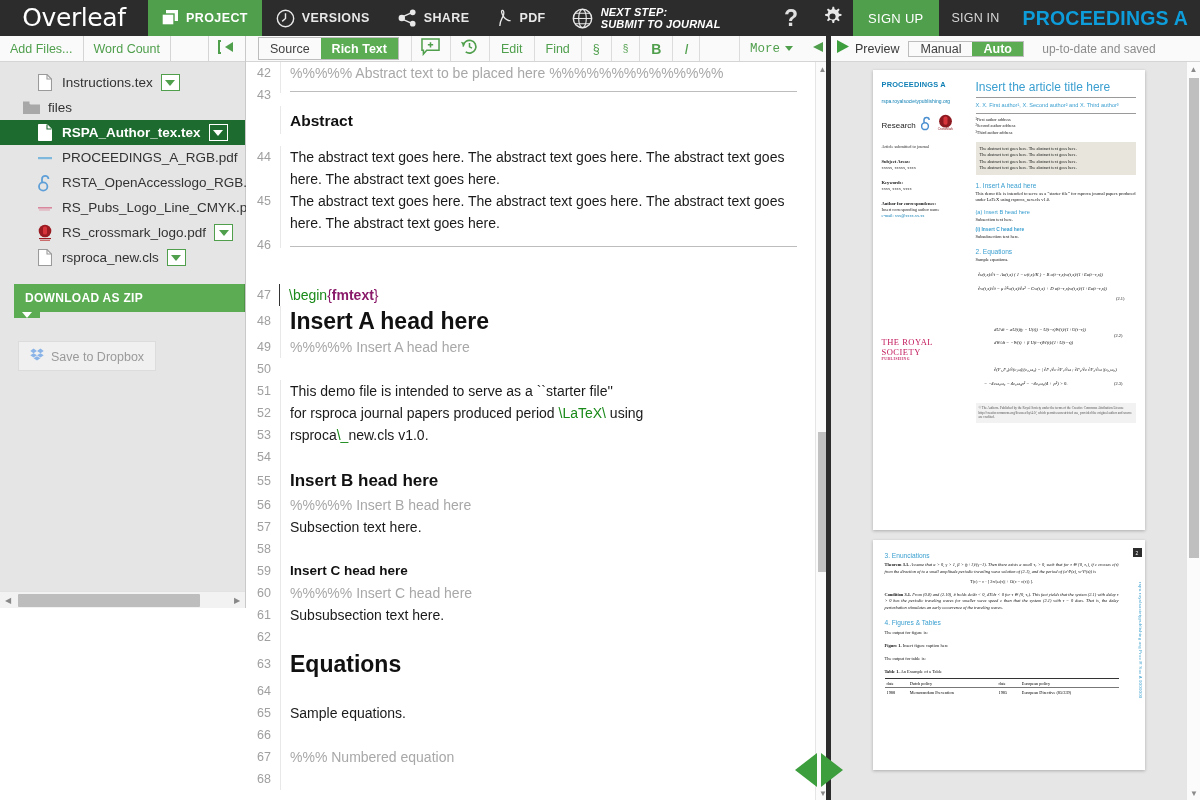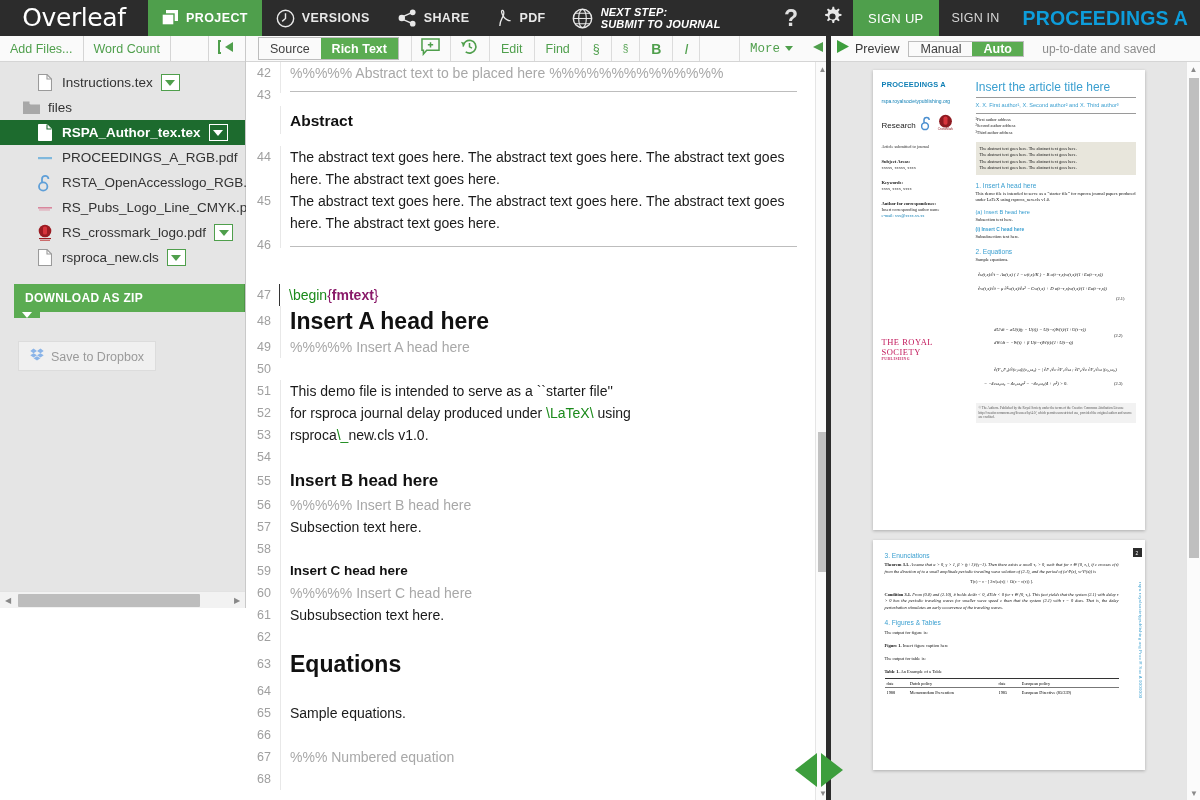--- a/index.html
+++ b/index.html
@@ -665,21 +665,21 @@
       <div class="econtent"></div>
     </div>
 
     <div class="eline">
       <div class="lnum">51</div>
       <div class="econtent">This demo file is intended to serve as a ``starter file''</div>
     </div>
 
     <div class="eline">
       <div class="lnum">52</div>
-      <div class="econtent"><span>for rsproca journal delay produced under </span><span class="tex-cmd">\LaTeX\</span><span> using</span></div>
+      <div class="econtent"><span>for rsproca journal papers produced period </span><span class="tex-cmd">\LaTeX\</span><span> using</span></div>
     </div>
 
     <div class="eline">
       <div class="lnum">53</div>
       <div class="econtent"><span>rsproca</span><span class="tex-cmd">\_</span><span>new.cls v1.0.</span></div>
     </div>
 
     <div class="eline">
       <div class="lnum">54</div>
       <div class="econtent">&nbsp;</div>

